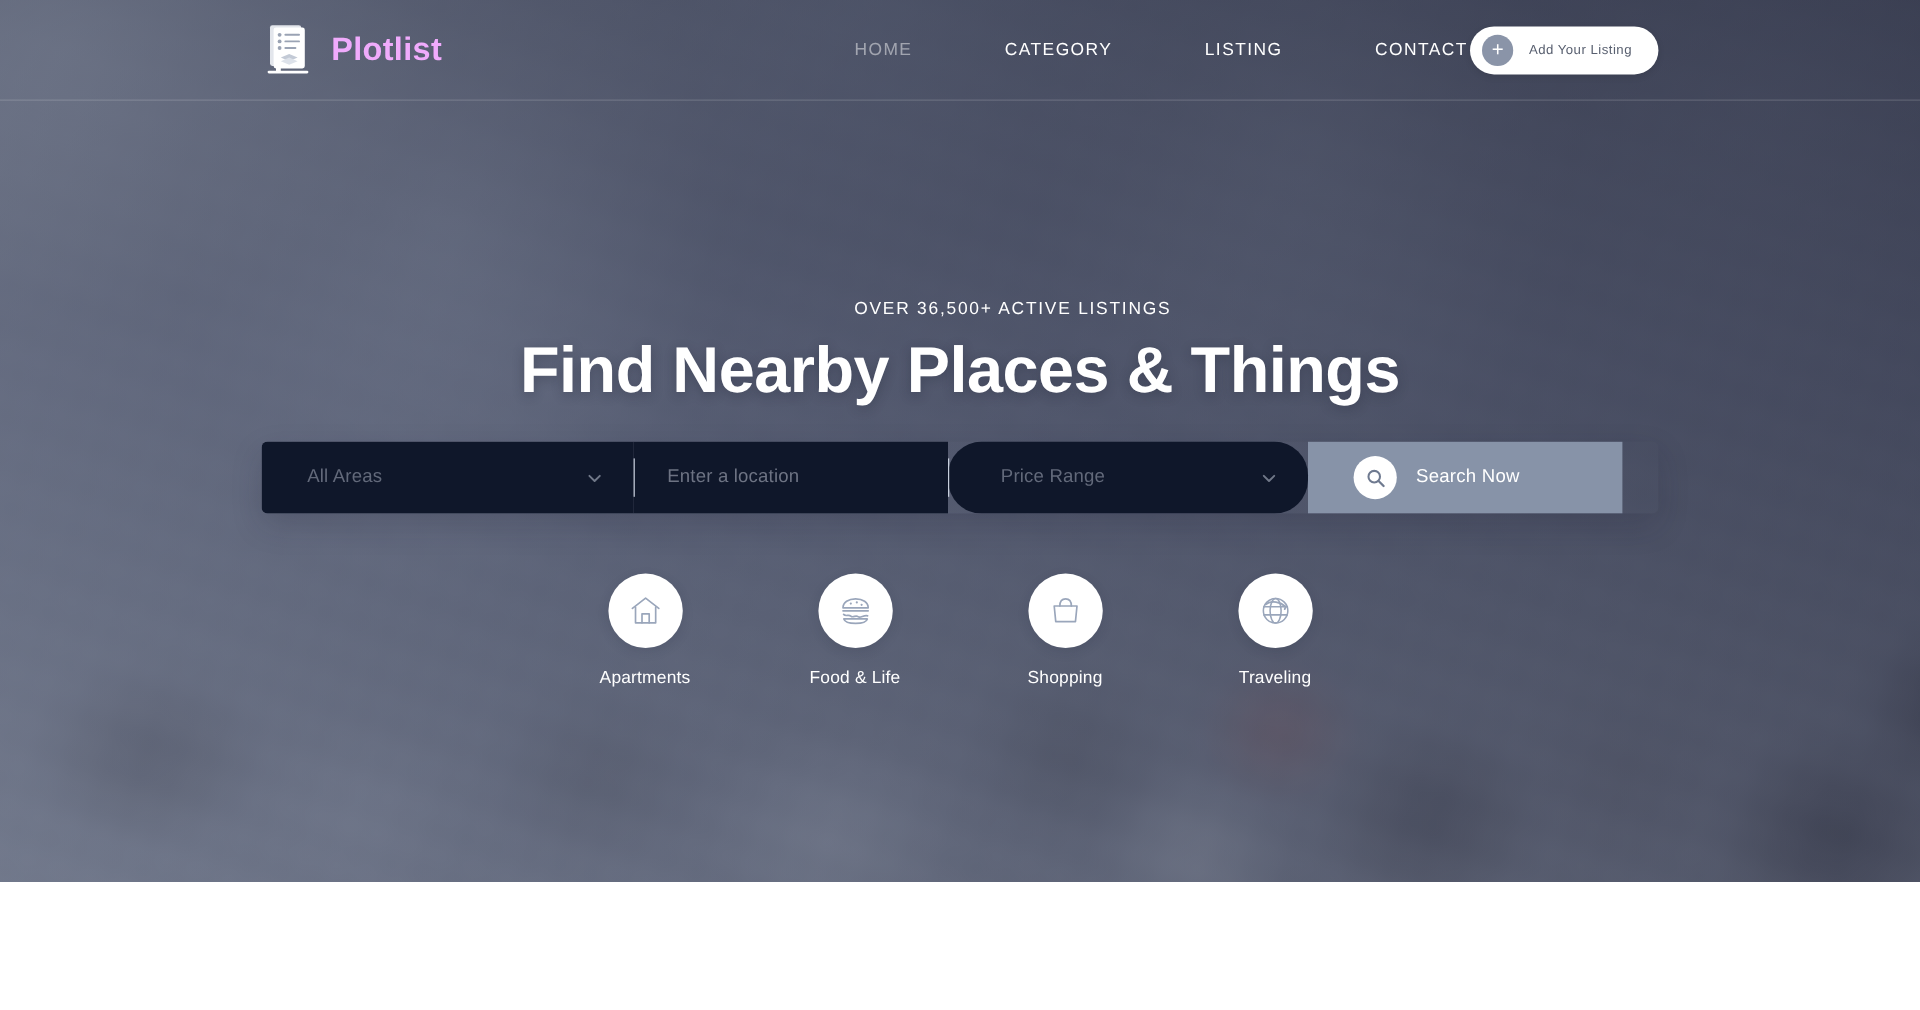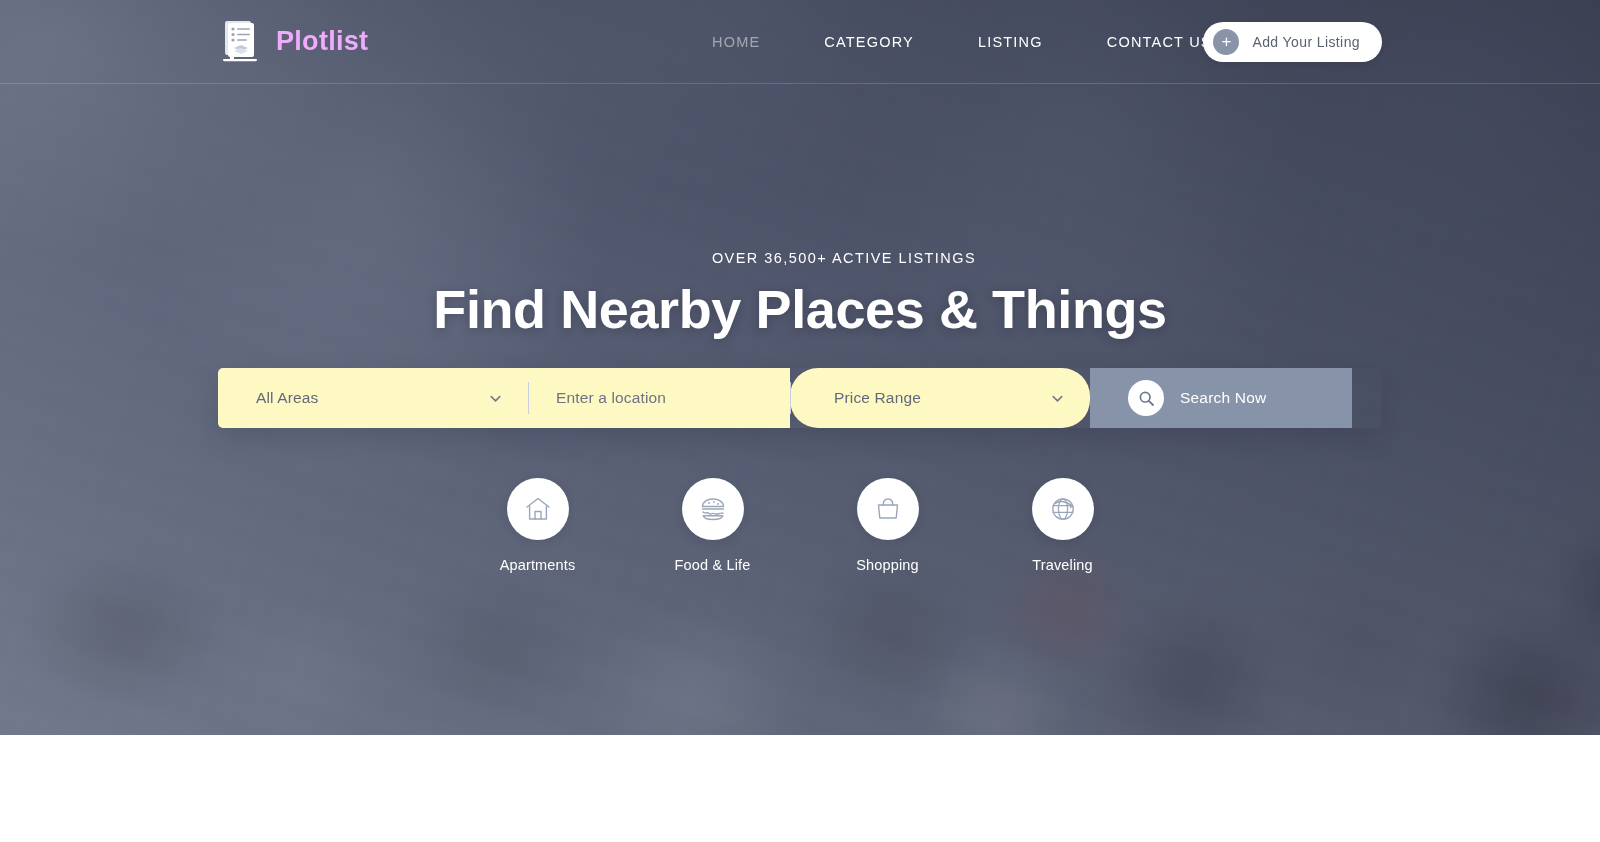--- a/index.html
+++ b/index.html
@@ -89,21 +89,21 @@
     font-size: 27px;
     font-weight: 700;
     letter-spacing: .3px;
   }
 
   .nav {
     position: absolute;
     left: 680px;
     display: flex;
     align-items: flex-start;
-    gap: 0;
+    gap: 13px;
   }
   .nav-link {
     color: #ffffff;
     font-size: 14.5px;
     letter-spacing: 1.2px;
     text-decoration: none;
     padding: 10px 32px;
     white-space: nowrap;
   }
   .nav-link.is-active { color: rgba(255,255,255,.48); }
@@ -129,21 +129,21 @@
     color: #ffffff;
     display: flex;
     align-items: center;
     justify-content: center;
     font-size: 17px;
     line-height: 1;
     font-weight: 400;
   }
   .add-listing-label {
     color: #596070;
-    font-size: 14px;
+    font-size: 11px;
     letter-spacing: .4px;
     white-space: nowrap;
   }
 
   
   .hero-content {
     position: absolute;
     top: 0; left: 0;
     width: 1600px;
     height: 735px;
@@ -179,21 +179,21 @@
     top: 368px;
     left: 218px;
     width: 1164px;
     height: 60px;
     display: flex;
     border-radius: 5px;
     overflow: hidden;
     box-shadow: 0 10px 26px rgba(25,30,50,.18);
   }
   .sb-field {
-    background: #fef9c3;
+    background: #0f172a;
     display: flex;
     align-items: center;
     position: relative;
     padding: 0 26px 0 38px;
     height: 60px;
   }
   .sb-field.areas    { width: 310px; }
   .sb-field.location { width: 262px; padding-left: 28px; }
   .sb-field.price    { width: 300px; padding-left: 44px; border-radius: 28px; }
 

